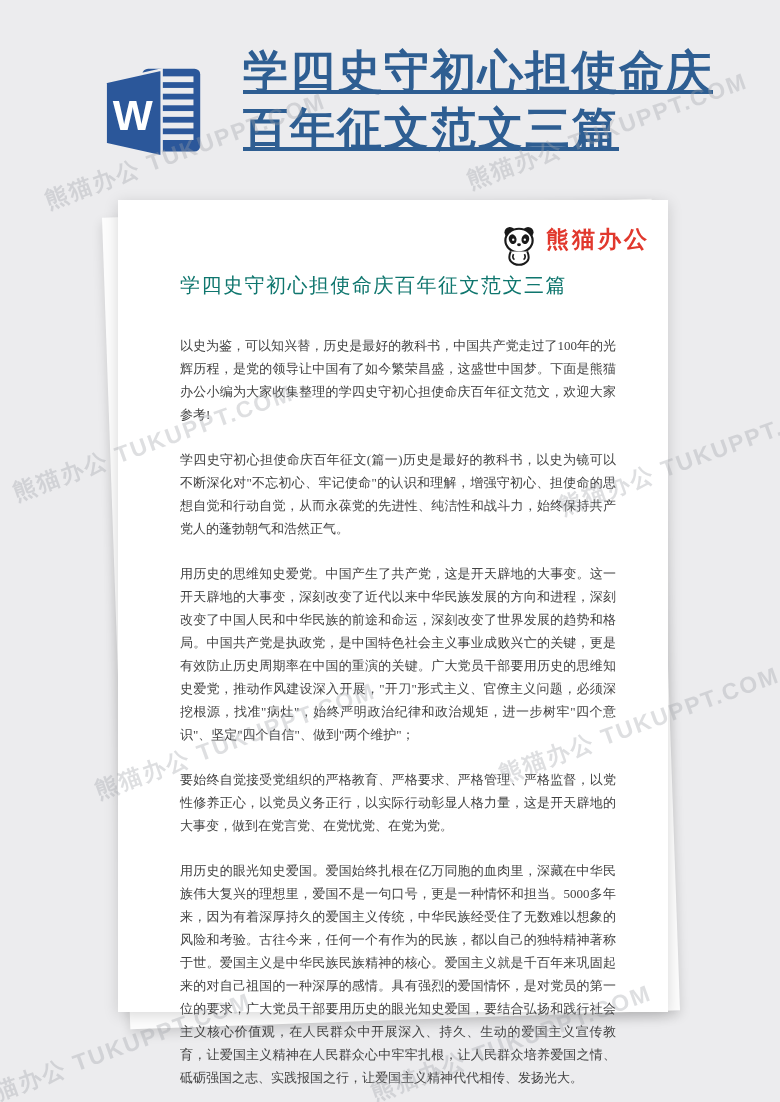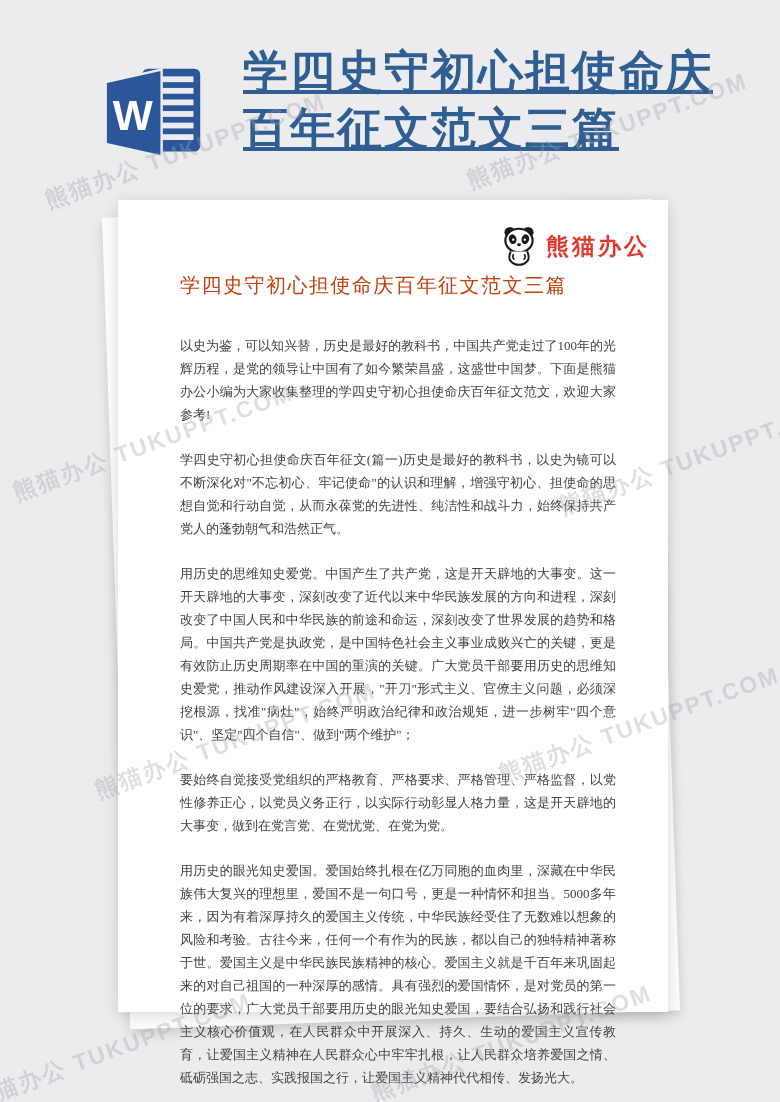--- a/index.html
+++ b/index.html
@@ -23,30 +23,30 @@
     background:#fdfdfd;z-index:2;
     transform:rotate(-2deg);
     box-shadow:0 5px 12px rgba(0,0,0,.14);
   }
   .page{
     position:absolute;left:118px;top:200px;width:550px;height:812px;
     background:#ffffff;z-index:3;
     box-shadow:0 3px 14px rgba(0,0,0,.15);
   }
   
-  .brand{position:absolute;top:24px;right:18px;display:flex;align-items:center;gap:7px;}
+  .brand{position:absolute;top:24px;right:18px;display:flex;align-items:flex-start;gap:7px;}
   .brand svg{width:40px;height:44px;}
   .brand-name{
     font-family:"Liberation Sans","DejaVu Sans",sans-serif;
     font-weight:900;font-size:23px;letter-spacing:3px;color:#e1382d;
   }
   
   .doc-heading{
     position:absolute;left:62px;top:72px;width:436px;
-    font-size:20px;font-weight:500;letter-spacing:1.5px;color:#c2410c;margin:0;
+    font-size:20px;font-weight:500;letter-spacing:1.5px;color:#0f766e;margin:0;
   }
   .doc-body{
     position:absolute;left:62px;top:134px;width:436px;
     font-size:13px;line-height:23px;color:#424242;
     text-align:justify;
   }
   .doc-body p{margin:0 0 22px 0;}
   
   .watermark{
     position:absolute;z-index:4;white-space:nowrap;pointer-events:none;

